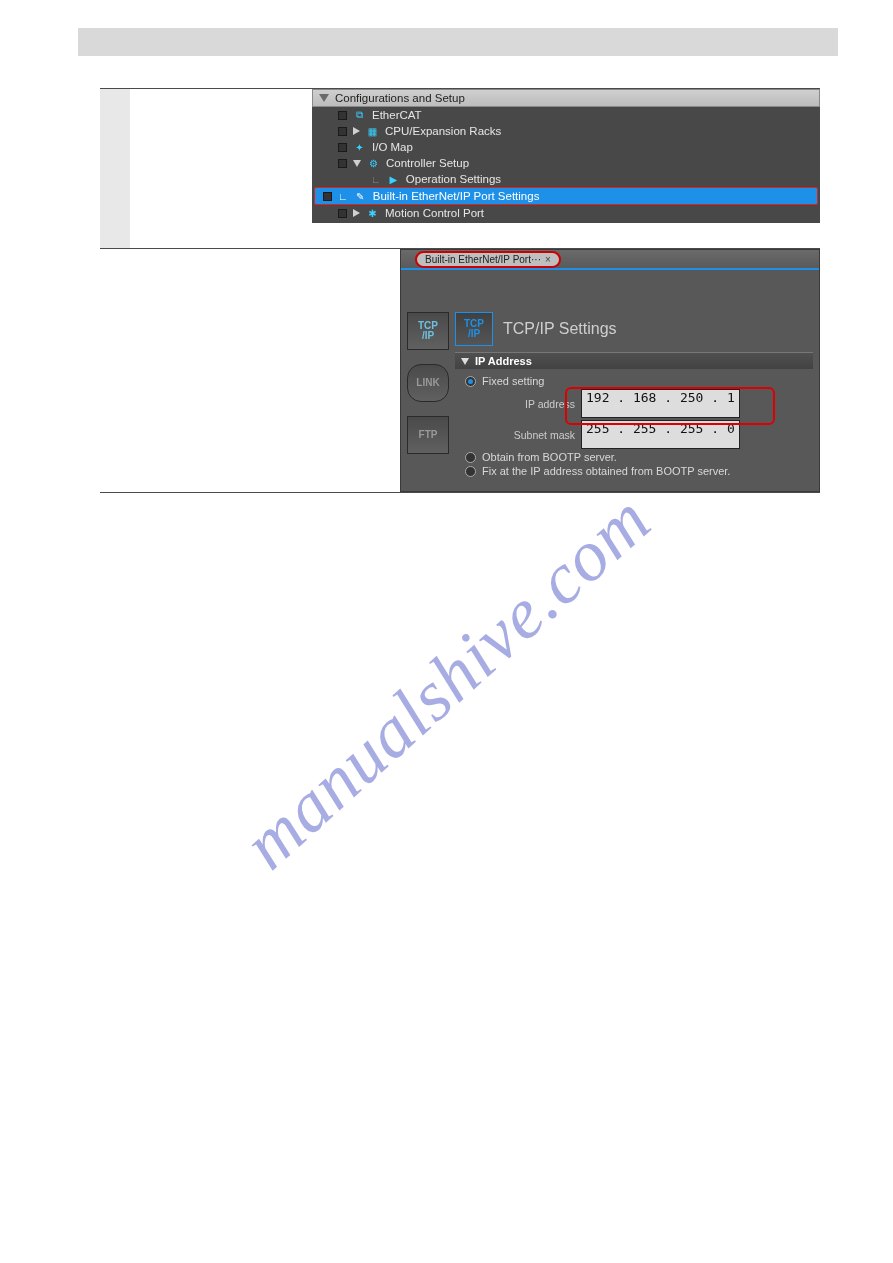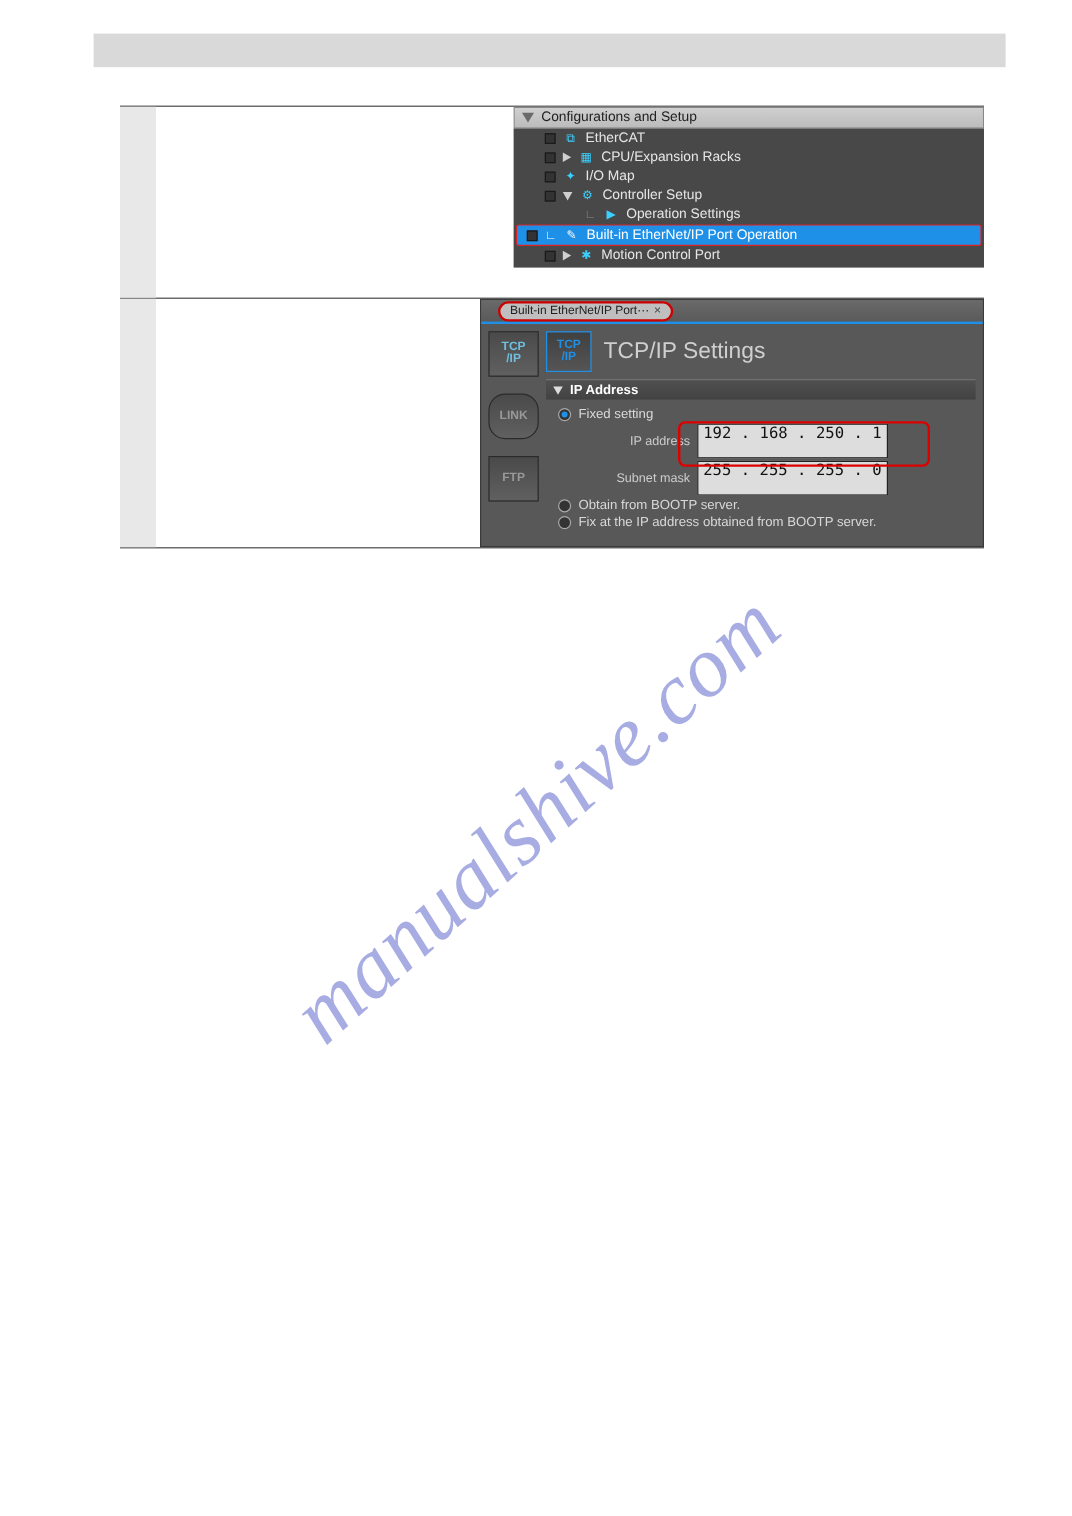--- a/index.html
+++ b/index.html
@@ -39,21 +39,21 @@
   .rcell {
     flex: 1;
     display: flex;
     justify-content: flex-end;
     align-items: flex-start;
     padding: 0;
   }
 
   
   .tree-panel {
-    width: 392px;
+    width: 508px;
     font-size: 11.5px;
     color: #e6e6e6;
   }
   .tree-header {
     background: linear-gradient(#cfcfcf 0%, #bcbcbc 100%);
     color: #222;
     padding: 2px 6px;
     border: 1px solid #888;
     display: flex;
     align-items: center;
@@ -137,20 +137,21 @@
     padding: 1px 8px;
     border: 2px solid #cc0000;
     border-radius: 10px;
     display: flex; align-items: center; gap: 4px;
   }
   .ip-tab .close { font-size: 10px; color: #444; }
   .ip-body {
     display: flex;
     padding: 6px;
     gap: 6px;
+    margin-top: 36px;
   }
   .sidebar-btns {
     display: flex; flex-direction: column; gap: 14px;
     width: 42px;
   }
   .side-btn {
     width: 42px; height: 38px;
     background: linear-gradient(#4a4a4a,#606060);
     border: 1px solid #2a2a2a;
     display: flex; align-items: center; justify-content: center;
@@ -169,21 +170,21 @@
     margin-bottom: 6px;
   }
   .ip-title-icon {
     width: 38px; height: 34px;
     border: 1px solid #1e90e8;
     background: linear-gradient(#404040,#555);
     color: #1e90e8;
     display:flex; align-items:center; justify-content:center;
     font-size:10px; font-weight:bold; line-height:1; text-align:center;
   }
-  .ip-title-text { color: #cfcfcf; font-size: 19px; }
+  .ip-title-text { color: #cfcfcf; font-size: 16px; }
   .ip-section {
     border-top: 1px solid #777;
     margin-top: 4px;
   }
   .ip-section-header {
     background: linear-gradient(#505050,#424242);
     color:#fff; font-weight:bold;
     font-size:11px;
     padding: 2px 6px;
     display:flex; align-items:center; gap:6px;
@@ -295,36 +296,36 @@
             <span style="width:9px"></span>
             <span style="color:#888;font-size:10px">∟</span>
             <span class="ico">▶</span>
             <span>Operation Settings</span>
           </div>
 
           <div class="tree-item indent2 selected">
             <span class="sq"></span>
             <span style="color:#fff;font-size:10px">∟</span>
             <span class="ico" style="color:#fff">✎</span>
-            <span>Built-in EtherNet/IP Port Operation</span>
+            <span>Built-in EtherNet/IP Port Settings</span>
           </div>
 
           <div class="tree-item indent1">
             <span class="sq"></span>
             <span class="tri-r"></span>
             <span class="ico">✱</span>
             <span>Motion Control Port</span>
           </div>
 
         </div>
       </div>
     </div>
   </div>
 
-  <div class="row" style="min-height:206px;">
+  <div class="row" style="min-height:206px;flex-direction:column;">
     <div class="lcell"></div>
     <div class="rcell">
       <div class="ip-window">
 
         <div class="ip-tabbar">
           <div class="ip-tab">
             <span>Built-in EtherNet/IP Port···</span>
             <span class="close">×</span>
           </div>
         </div>

